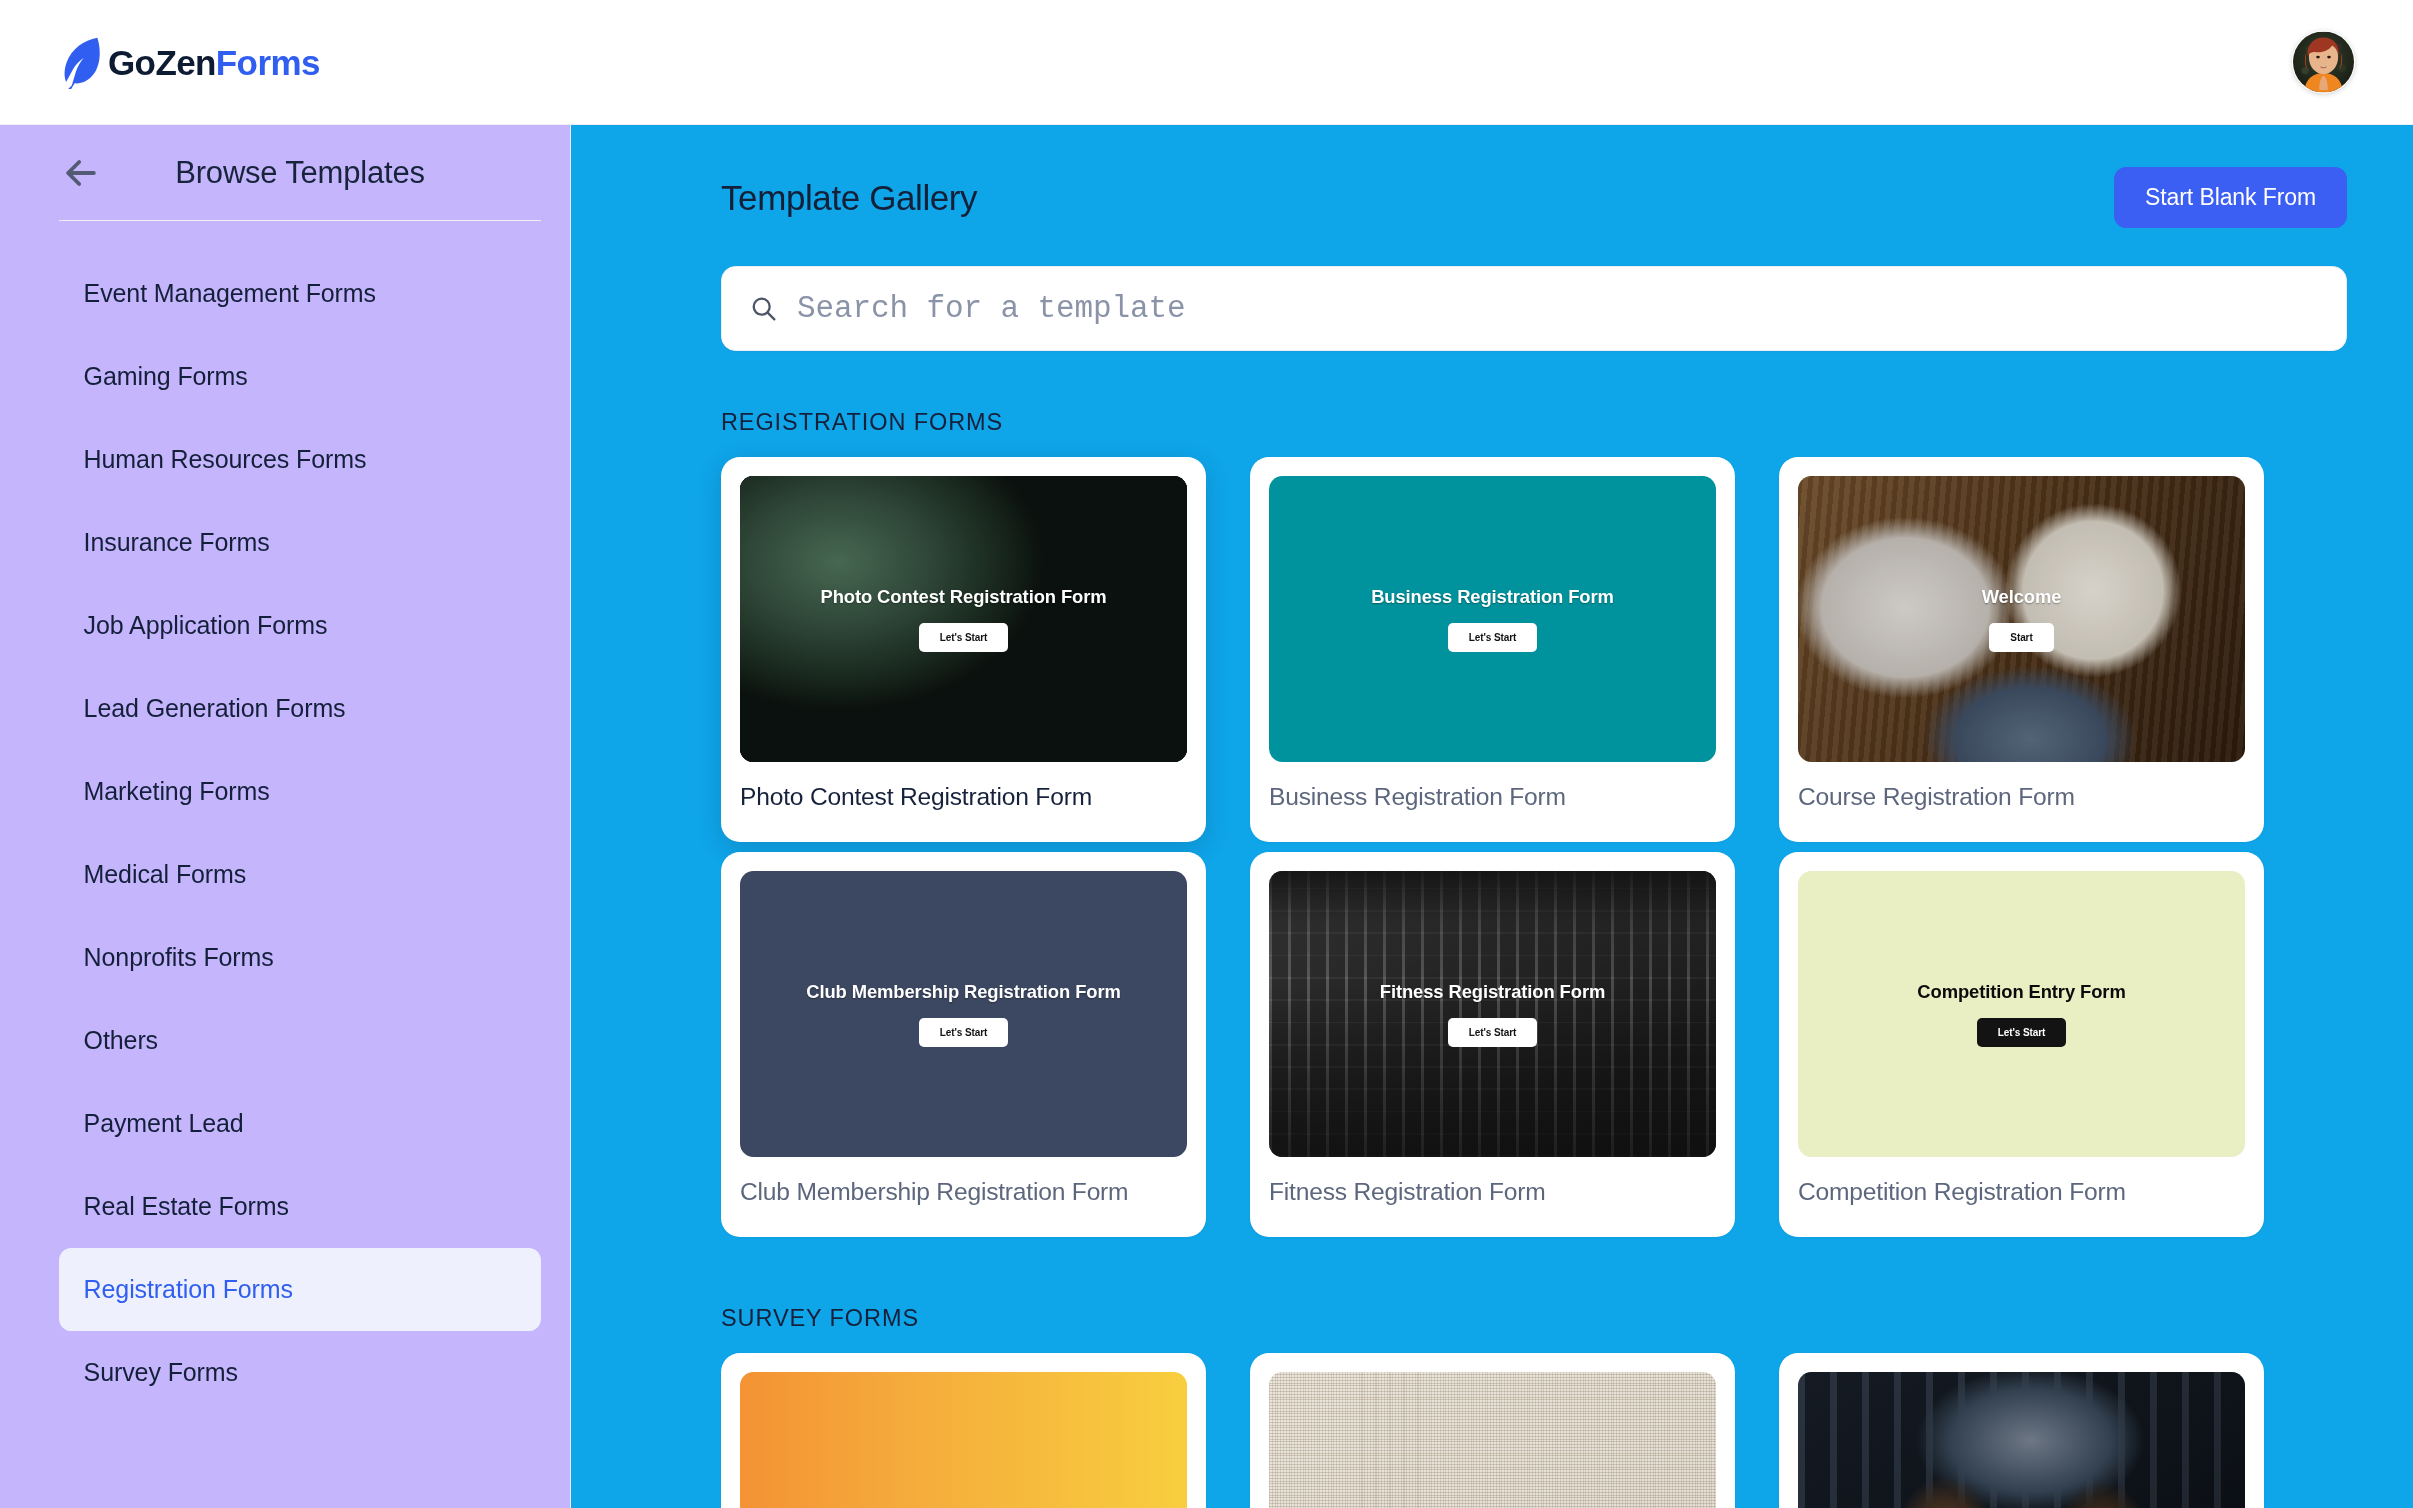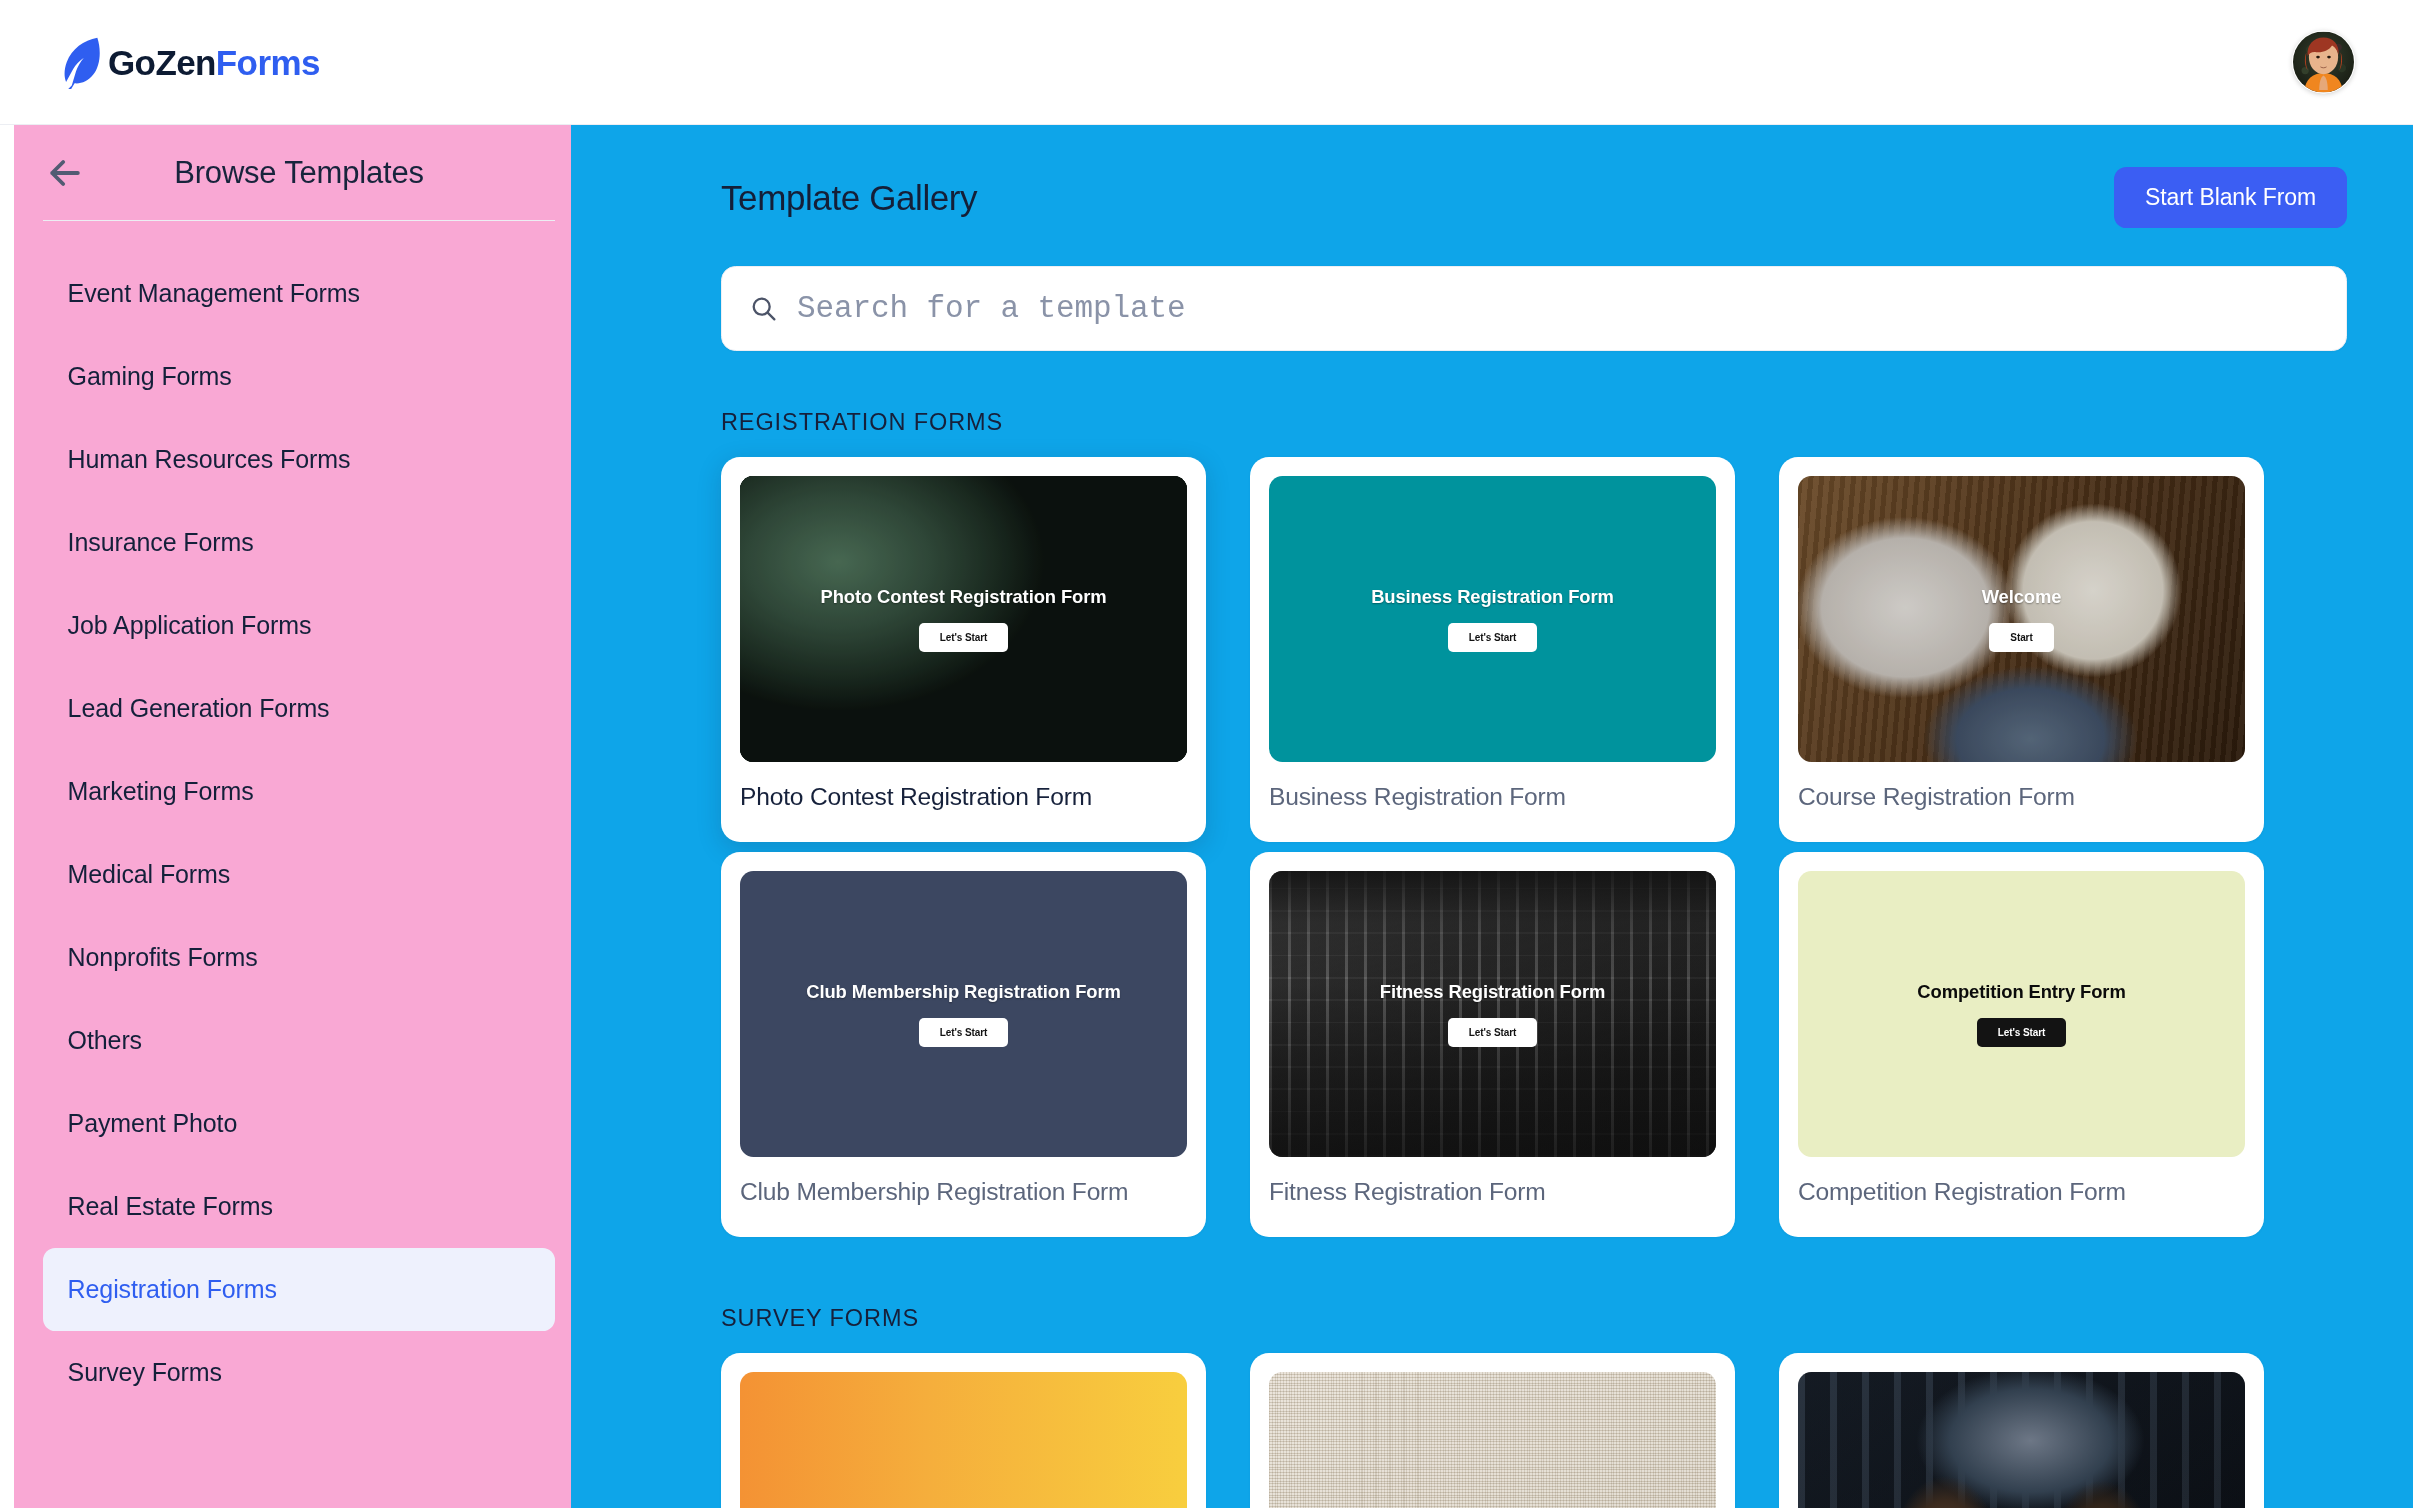--- a/index.html
+++ b/index.html
@@ -27,25 +27,26 @@
 
   .avatar {
     position: absolute; right: 58px; top: 50%; transform: translateY(-50%);
     width: 63px; height: 63px; border-radius: 50%;
     overflow: hidden; border: 1.7px solid #ffffff;
     box-shadow: 0 1.1px 5.6px rgba(0,0,0,.18);
   }
 
   
   .sidebar {
-    position: absolute; top: 125px; left: 14px;
+    position: absolute; top: 125px; left: 0;
     width: 571px; height: 1383px;
-    background: #f9a8d4;
+    background: #c4b5fd;
     border-right: 1.1px solid #eceef3;
     overflow: hidden;
+    padding-left: 30px;
   }
   .sidebar-head {
     height: 95px;
     display: flex; align-items: center;
     padding-left: 29px;
     position: relative;
   }
   .back-arrow { width: 44px; height: 44px; flex: 0 0 auto; }
   .sidebar-title {
     position: absolute; left: 0; right: 0;
@@ -306,21 +307,21 @@
       <div class="nav-item">
         <span>Medical Forms</span>
       </div>
       <div class="nav-item">
         <span>Nonprofits Forms</span>
       </div>
       <div class="nav-item">
         <span>Others</span>
       </div>
       <div class="nav-item">
-        <span>Payment Photo</span>
+        <span>Payment Lead</span>
       </div>
       <div class="nav-item">
         <span>Real Estate Forms</span>
       </div>
       <div class="nav-item active">
         <span>Registration Forms</span>
       </div>
       <div class="nav-item">
         <span>Survey Forms</span>
       </div>

